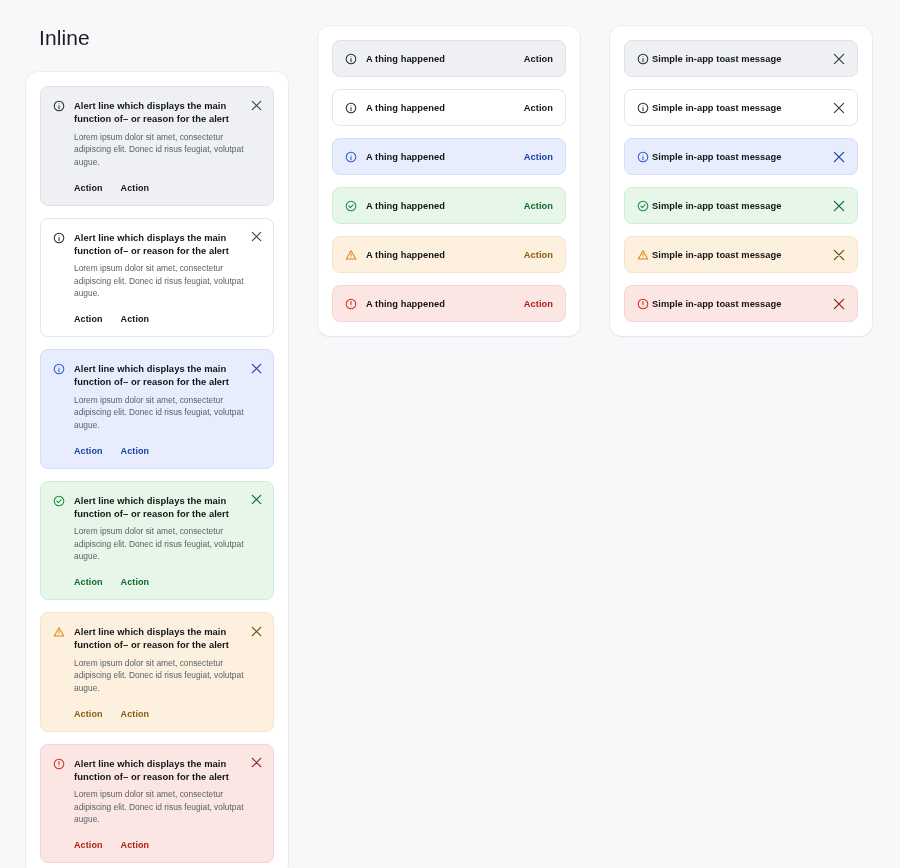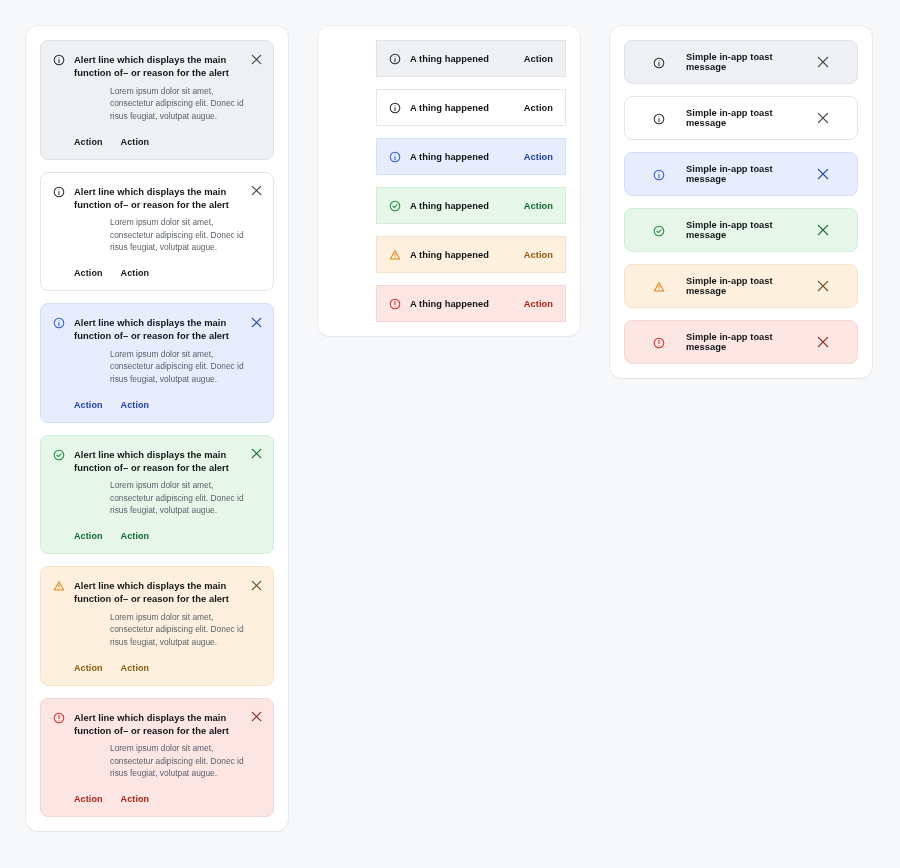--- a/index.html
+++ b/index.html
@@ -65,21 +65,20 @@
     color: #121417;
     letter-spacing: 0.05px;
   }
 
   .alert-desc {
     font-size: 8.4px;
     font-weight: 400;
     line-height: 1.5;
     color: #5b6169;
     margin-top: 5px;
-    margin-left: 36px;
   }
 
   .alert-actions {
     display: flex;
     gap: 18px;
     margin-top: 14px;
   }
 
   .alert-action {
     font-size: 9px;
@@ -107,27 +106,26 @@
     width: 12px;
     height: 12px;
     flex: none;
     margin-top: 1px;
     display: block;
   }
   .ico svg { display: block; width: 12px; height: 12px; }
 
   
   .snackbar {
-    border-radius: 0;
+    border-radius: 8px;
     padding: 11px 12px;
     margin-bottom: 12px;
     display: flex;
     align-items: center;
     gap: 9px;
-    margin-left: 44px;
   }
   .snackbar:last-child { margin-bottom: 0; }
 
   .snack-text {
     font-size: 9.3px;
     font-weight: 700;
     color: #121417;
     flex: 1;
     letter-spacing: 0.05px;
   }
@@ -135,25 +133,25 @@
   .snack-action {
     font-size: 9.3px;
     font-weight: 700;
     cursor: pointer;
     letter-spacing: 0.05px;
   }
 
   
   .toast {
     border-radius: 8px;
-    padding: 11px 28px;
+    padding: 11px 12px;
     margin-bottom: 12px;
     display: flex;
     align-items: center;
-    gap: 21px;
+    gap: 3px;
   }
   .toast:last-child { margin-bottom: 0; }
 
   .toast-text {
     font-size: 9.3px;
     font-weight: 700;
     color: #121417;
     flex: 1;
     letter-spacing: 0.05px;
   }
@@ -198,20 +196,21 @@
   .x-warning { color: #6b4a12; }
   .x-error   { color: #8e231b; }
 </style>
 </head>
 <body>
 
 <div class="page">
   <div class="columns">
 
     <div class="column">
+      <div class="col-title">Inline</div>
       <div class="panel" id="inline-panel">
           <div class="inline-alert v-default">
             <span class="ico c-default">
               <svg viewBox="0 0 16 16" fill="none" stroke="currentColor" stroke-width="1.35">
                 <circle cx="8" cy="8" r="6.4"></circle>
                 <path d="M8 7.5v4" stroke-linecap="round"></path>
                 <circle cx="8" cy="5" r="0.62" fill="currentColor" stroke="none"></circle>
               </svg>
             </span>
             <div class="inline-body">

